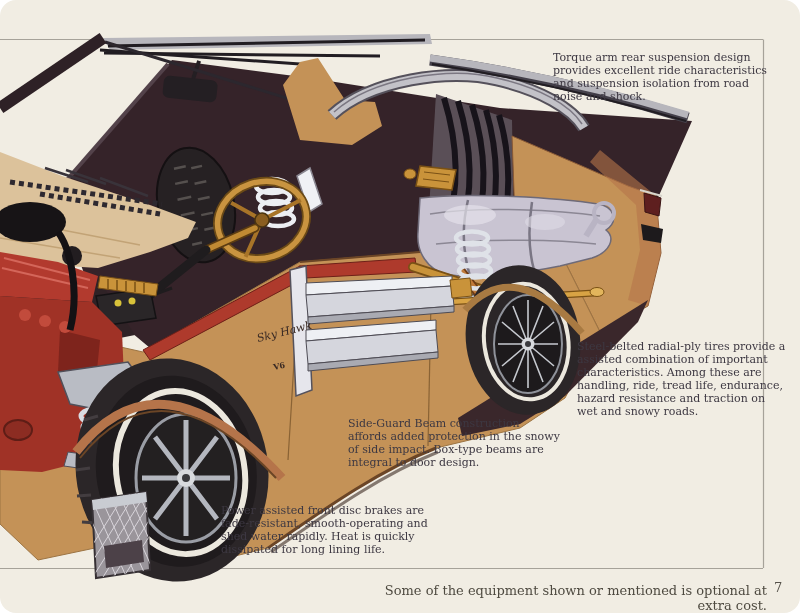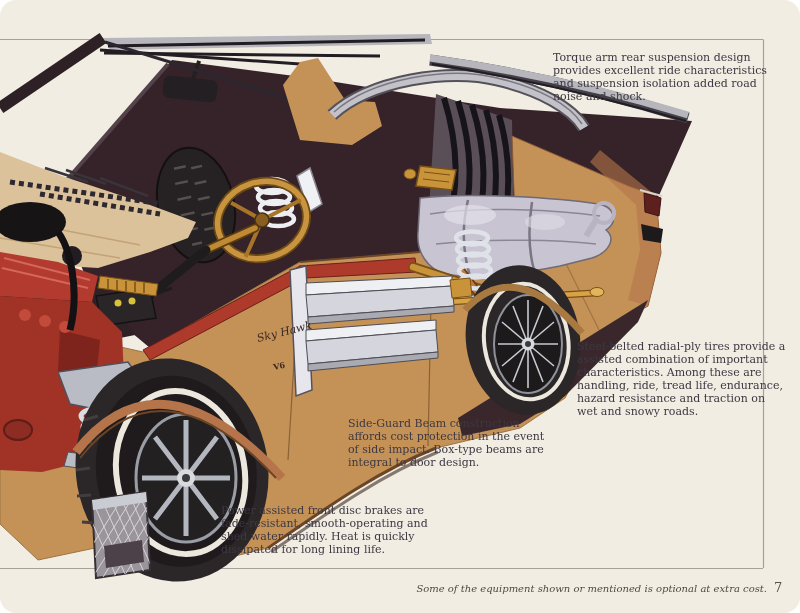--- a/index.html
+++ b/index.html
@@ -3,21 +3,21 @@
 <meta charset="utf-8">
 <style>
   html,body{margin:0;padding:0;background:#ffffff;}
   #stage{position:relative;width:800px;height:613px;background:#ffffff;overflow:hidden;
          font-family:"DejaVu Serif", serif;}
   #paper{position:absolute;inset:0;background:#f1ede3;border-radius:16px;}
   #art{position:absolute;left:0;top:0;width:800px;height:613px;}
   .caption{position:absolute;white-space:pre;font-size:11px;line-height:13px;color:#3d3842;
            letter-spacing:0px;}
   .footer-note{position:absolute;top:583px;left:380px;width:387px;text-align:right;
-               font-style:italic;font-size:10px;color:#4e4a40;}
+               font-size:13px;color:#4e4a40;}
   .page-num{position:absolute;top:580px;left:774px;font-size:13px;color:#55514a;}
 </style>
 </head>
 <body>
 
 <div id="stage">
   <div id="paper"></div>
 
   <svg id="art" viewBox="0 0 800 613" xmlns="http://www.w3.org/2000/svg">
 
@@ -277,30 +277,30 @@
     </g>
 
     <g>
       <text x="258" y="342" transform="rotate(-14 258 342)" font-size="11" font-style="italic" fill="#3a2a24">Sky Hawk</text>
       <text x="274" y="370" transform="rotate(-12 274 370)" font-size="8" font-weight="bold" fill="#3a2a24">V6</text>
     </g>
   </svg>
 
   <div class="caption" style="left:553px;top:51px">Torque arm rear suspension design
 provides excellent ride characteristics
-and suspension isolation added road
+and suspension isolation from road
 noise and shock.</div>
   <div class="caption" style="left:577px;top:340px">Steel-belted radial-ply tires provide a
 assisted combination of important
 characteristics. Among these are
 handling, ride, tread life, endurance,
 hazard resistance and traction on
 wet and snowy roads.</div>
   <div class="caption" style="left:348px;top:417px">Side-Guard Beam construction
-affords cost protection in the event
+affords added protection in the snowy
 of side impact. Box-type beams are
 integral to door design.</div>
   <div class="caption" style="left:221px;top:504px">Power assisted front disc brakes are
 fade-resistant, smooth-operating and
 shed water rapidly. Heat is quickly
 dissipated for long lining life.</div>
 
   <div class="footer-note">Some of the equipment shown or mentioned is optional at extra cost.</div>
   <div class="page-num">7</div>
 </div>

